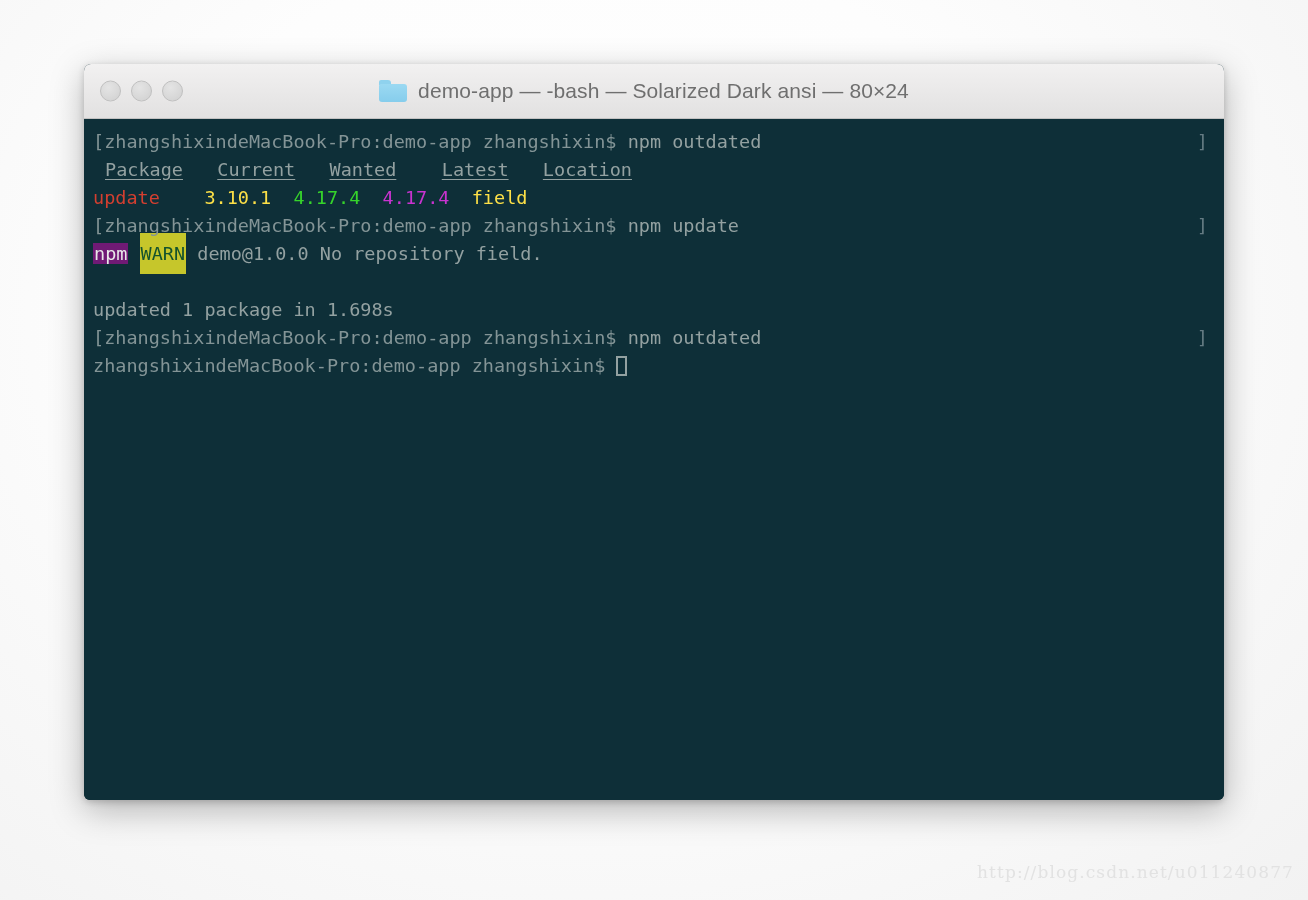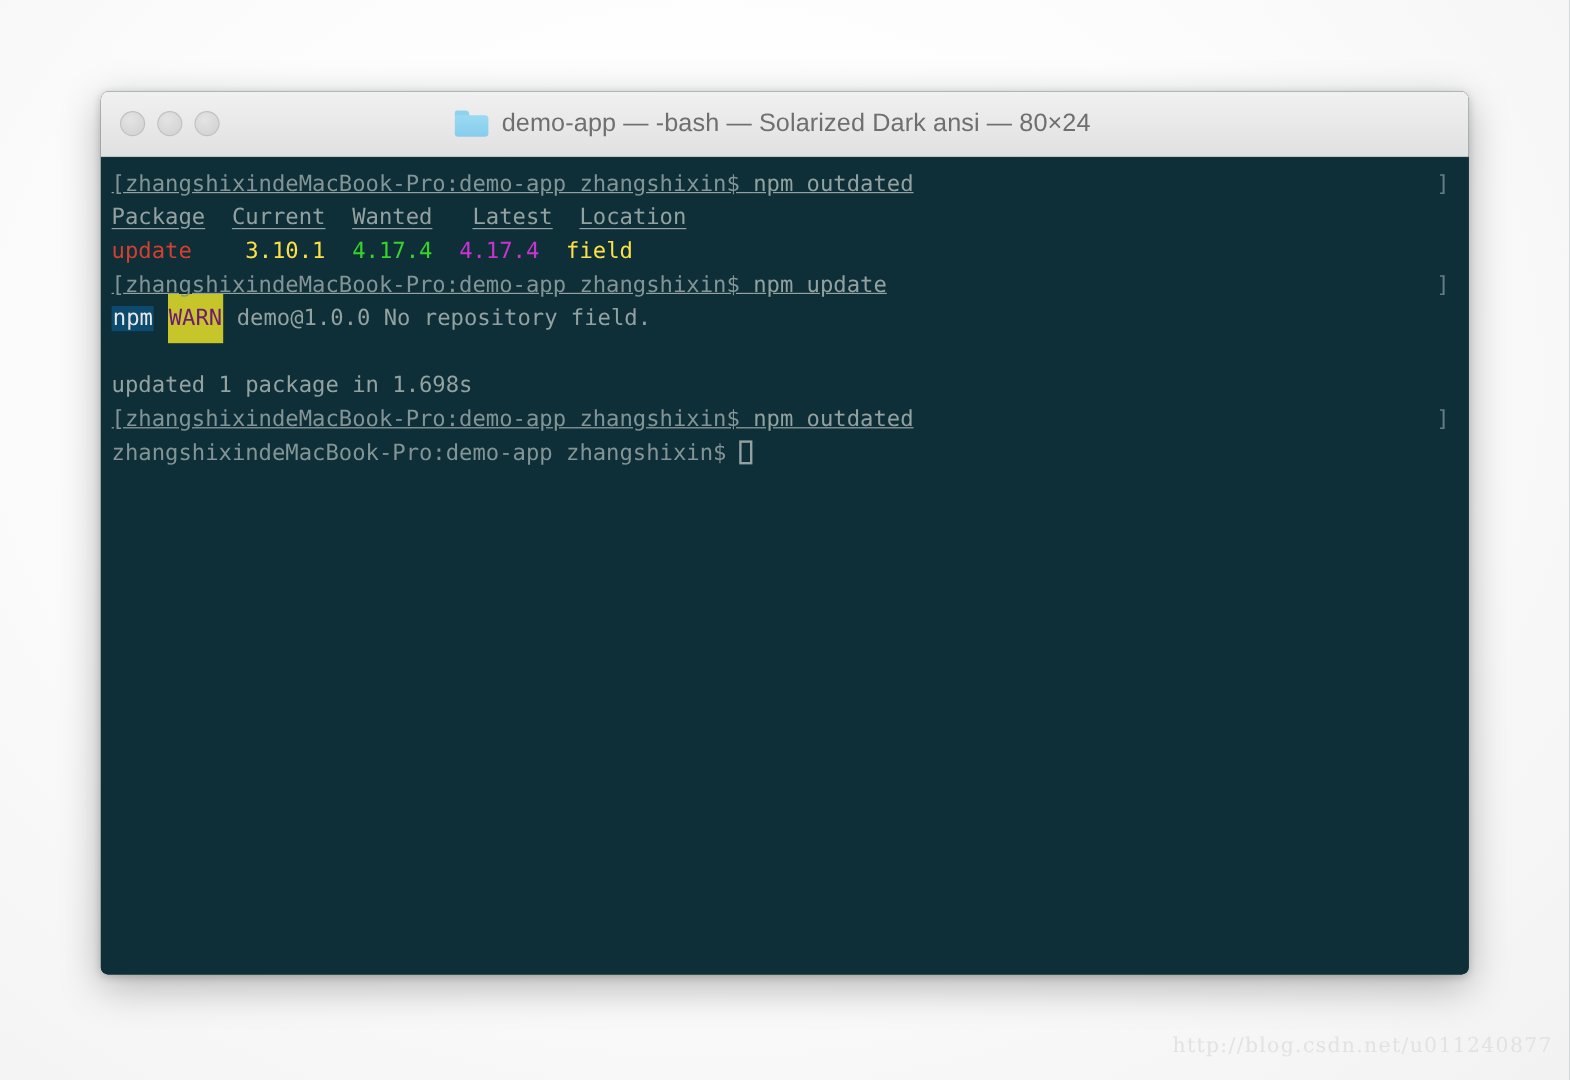--- a/index.html
+++ b/index.html
@@ -11,21 +11,21 @@
   }
   body {
     background: radial-gradient(ellipse at 45% 35%, #ffffff 0%, #fdfdfd 45%, #f2f2f2 100%);
     font-family: "Liberation Sans", sans-serif;
   }
 
   
   #terminal-window {
     position: absolute;
     left: 84px;
-    top: 76px;
+    top: 64px;
     width: 1140px;
     height: 736px;
     border-radius: 7px 7px 6px 6px;
     box-shadow: 0 10px 34px rgba(0,0,0,0.28), 0 2px 7px rgba(0,0,0,0.18);
     overflow: hidden;
     background: #11333c;
   }
 
   
   #title-bar {
@@ -103,39 +103,39 @@
   .term-line {
     white-space: pre;
     height: 28px;
   }
   .term-line.blank { }
   .rbracket {
     position: absolute;
     right: 16px;
     color: #657b83;
   }
-  .term-line.prompt-line { position: relative; text-decoration: underline; }
+  .term-line.prompt-line { position: relative; }
 
   
   .c-base      { color: #93a1a1; }
   .c-dim       { color: #839496; }
   .c-red       { color: #d33f30; }
   .c-green     { color: #36d42b; }
   .c-magenta   { color: #c933d0; }
   .c-gray      { color: #fde047; }
-  .underline   { text-decoration: underline; text-underline-offset: 3px; }
+  .underline   { text-decoration: underline; text-underline-offset: 3px; margin-left: 12px; }
   .npm-tag {
-    background: #0c4a6e;
+    background: #701a75;
     color: #e8e8e8;
     padding: 0 1px;
     margin-top: 32px;
   }
   .warn-tag {
     background: #c6c62b;
-    color: #701a75;
+    color: #14532d;
     padding: 10px 1px;
   }
   .cursor-block {
     display: inline-block;
     width: 11px;
     height: 20px;
     border: 2px solid #93a1a1;
     box-sizing: border-box;
     vertical-align: -4px;
   }

